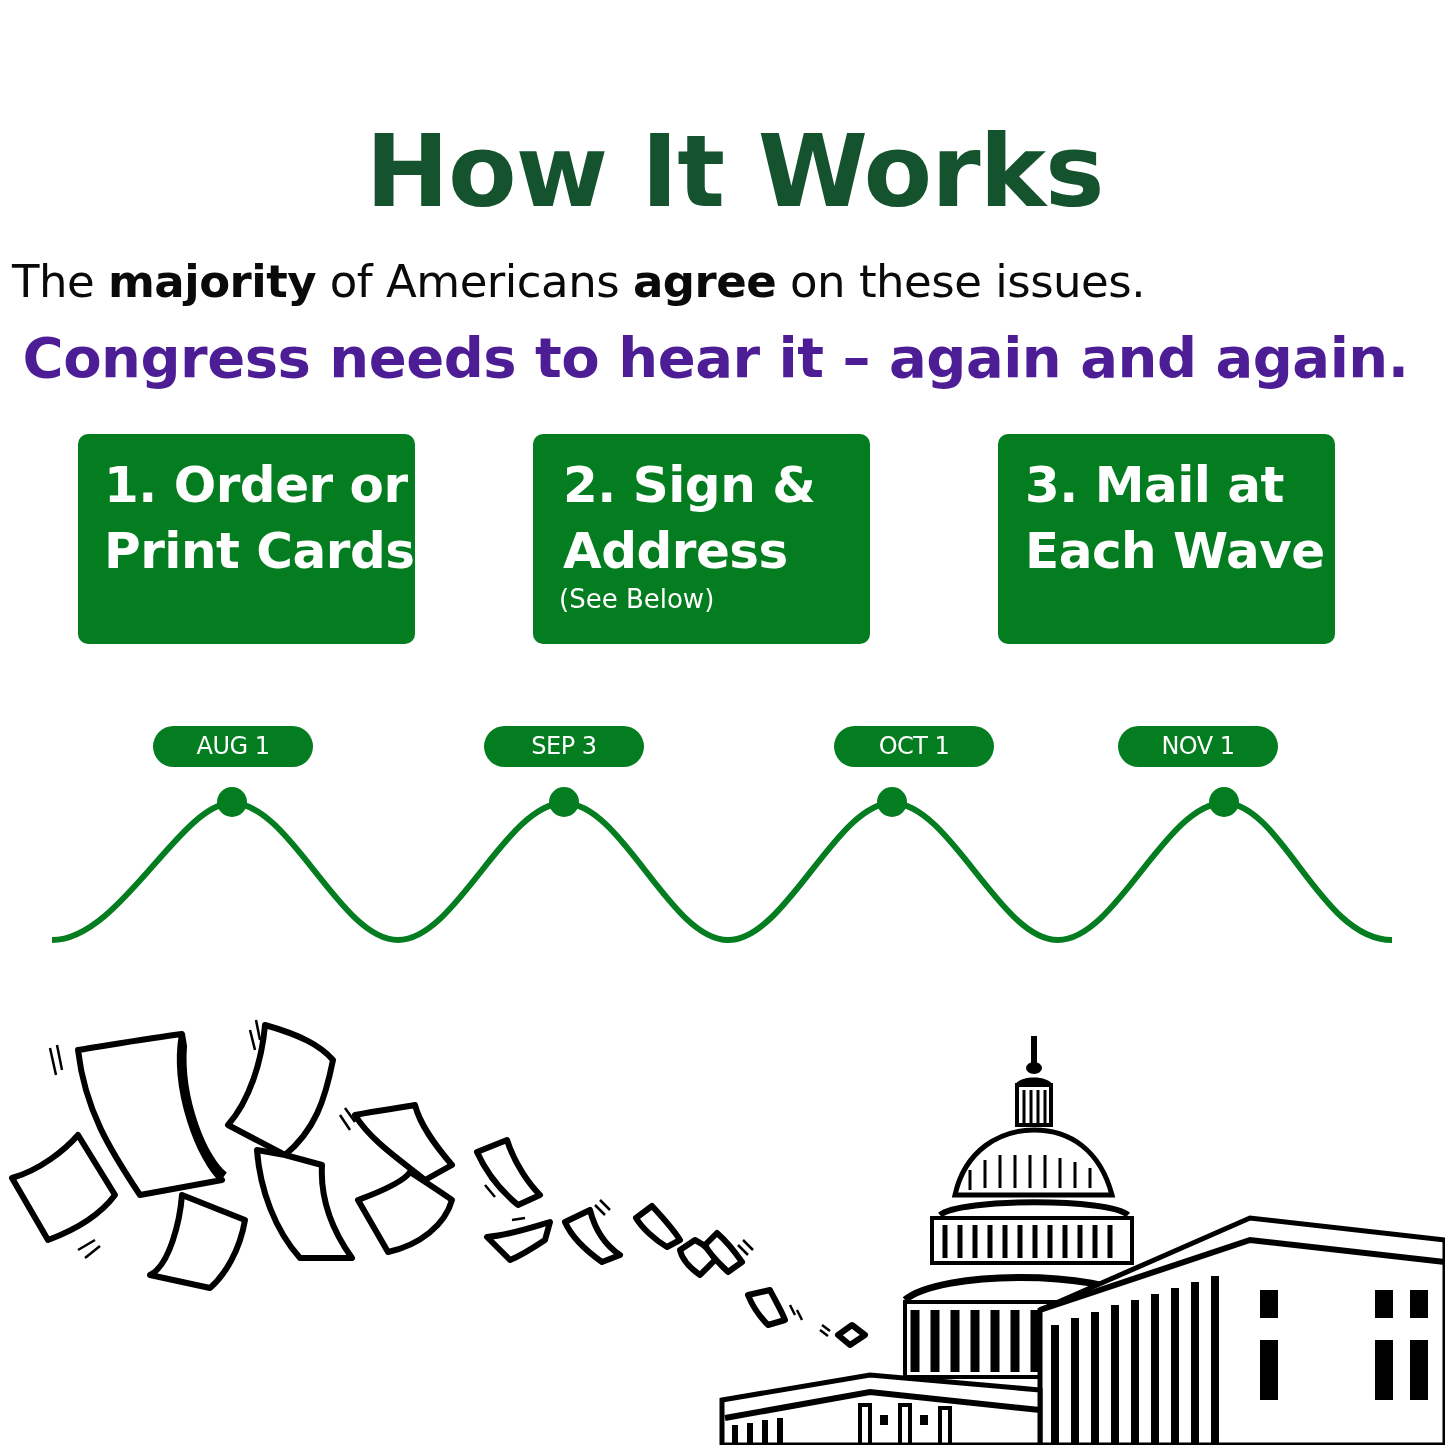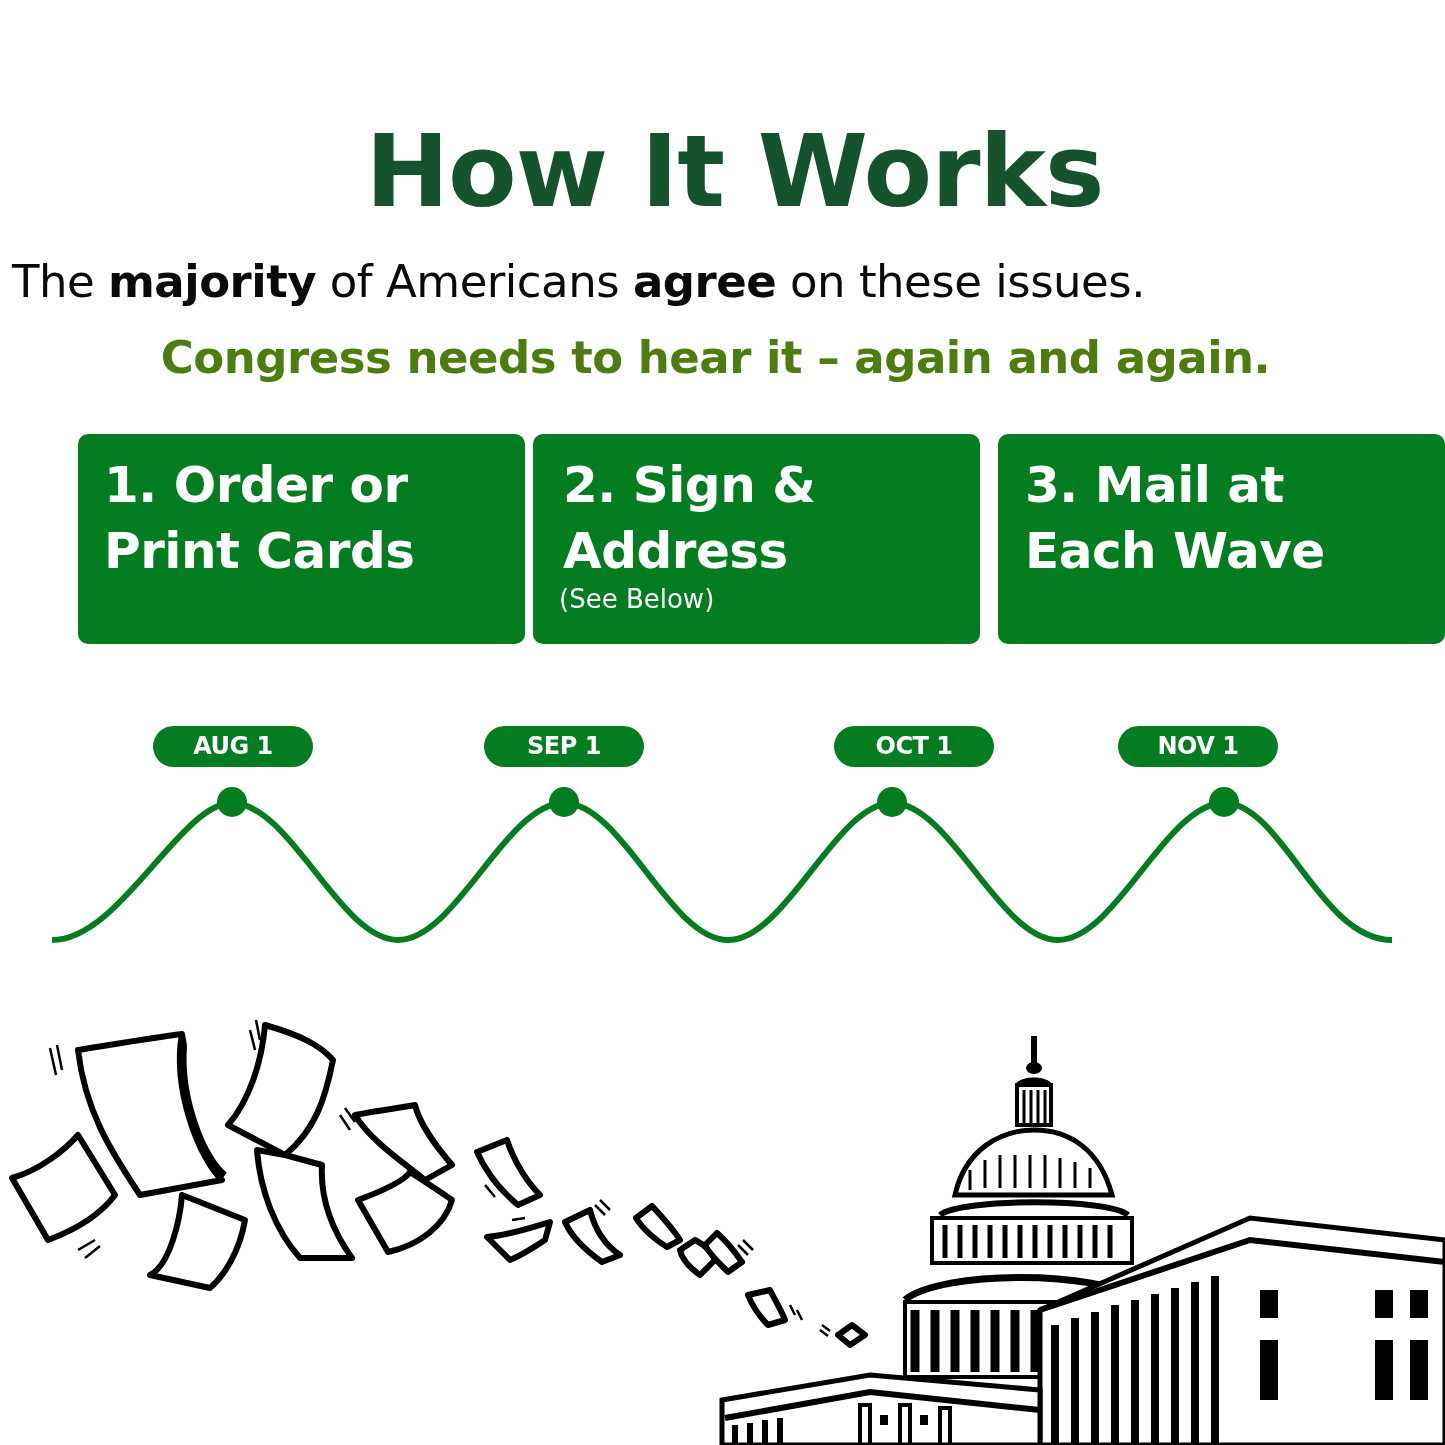--- a/index.html
+++ b/index.html
@@ -4,33 +4,33 @@
 <style>
   html, body { margin:0; padding:0; background:#ffffff; }
   body { width:1445px; height:1445px; position:relative; overflow:hidden;
          font-family:"DejaVu Sans", "Liberation Sans", sans-serif; }
   .title { position:absolute; left:12px; top:112px; width:1445px; text-align:center;
            font-size:100px; font-weight:bold; color:#14532d; letter-spacing:-1px; line-height:120px; }
   .sub1 { position:absolute; left:0; top:252px; width:1157px; text-align:center;
           font-size:45px; color:#0a0a0a; line-height:60px; letter-spacing:-0.5px; }
   .sub1 b { font-weight:bold; }
   .sub2 { position:absolute; left:0; top:328px; width:1431px; text-align:center;
-          font-size:45px; font-weight:bold; color:#4d7c0f; line-height:60px; letter-spacing:-0.5px; }
-  .step { position:absolute; top:434px; width:447px; height:210px; background:#037D1F;
+          font-size:56px; font-weight:bold; color:#4c1d95; line-height:60px; letter-spacing:-0.5px; }
+  .step { position:absolute; top:434px; width:337px; height:210px; background:#037D1F;
           border-radius:10px; color:#fff; box-sizing:border-box; }
   .step .label { position:absolute; left:26px; top:18px; font-size:50px; font-weight:bold;
                  line-height:66px; letter-spacing:-0.5px; white-space:pre-line; }
   .step .note { position:absolute; left:26px; top:150px; font-size:26px; line-height:30px;text-align:center; }
   #step1 { left:78px; }
   #step2 { left:521px;margin-left:12px; }
   #step2 .label { left:30px; }
   #step3 { left:965px;margin-left:33px; }
   #step3 .label { left:27px; }
   .pill { position:absolute; top:726px; width:160px; height:41px; border-radius:21px;
-          background:#037D1F; color:#fff; font-weight:bold; font-size:24px; text-align:center;
+          background:#037D1F; color:#fff; font-weight:normal; font-size:24px; text-align:center;
           line-height:41px; letter-spacing:-0.5px; }
   svg.wave { position:absolute; left:0; top:780px; }
   svg.art { position:absolute; left:0; top:1000px; }
 </style>
 </head>
 <body>
 
 <div class="title">How It Works</div>
 
 <div class="sub1"><span>The </span><b>majority</b><span> of Americans </span><b>agree</b><span> on these issues.</span></div>
@@ -45,21 +45,21 @@
   <div class="label">2. Sign &amp;
 Address</div>
   <div class="note">(See Below)</div>
 </div>
 <div class="step" id="step3">
   <div class="label">3. Mail at
 Each Wave</div>
 </div>
 
 <div class="pill" style="left:153px;">AUG 1</div>
-<div class="pill" style="left:484px;">SEP 1</div>
+<div class="pill" style="left:484px;">SEP 3</div>
 <div class="pill" style="left:834px;">OCT 1</div>
 <div class="pill" style="left:1118px;">NOV 1</div>
 
 <svg class="wave" width="1445" height="180" viewBox="0 780 1445 180">
   <path d="M52,940
            C120,940 180,803 232,803
            C290,803 340,940 398,940
            C456,940 506,803 564,803
            C622,803 670,940 728,940
            C786,940 836,803 892,803

